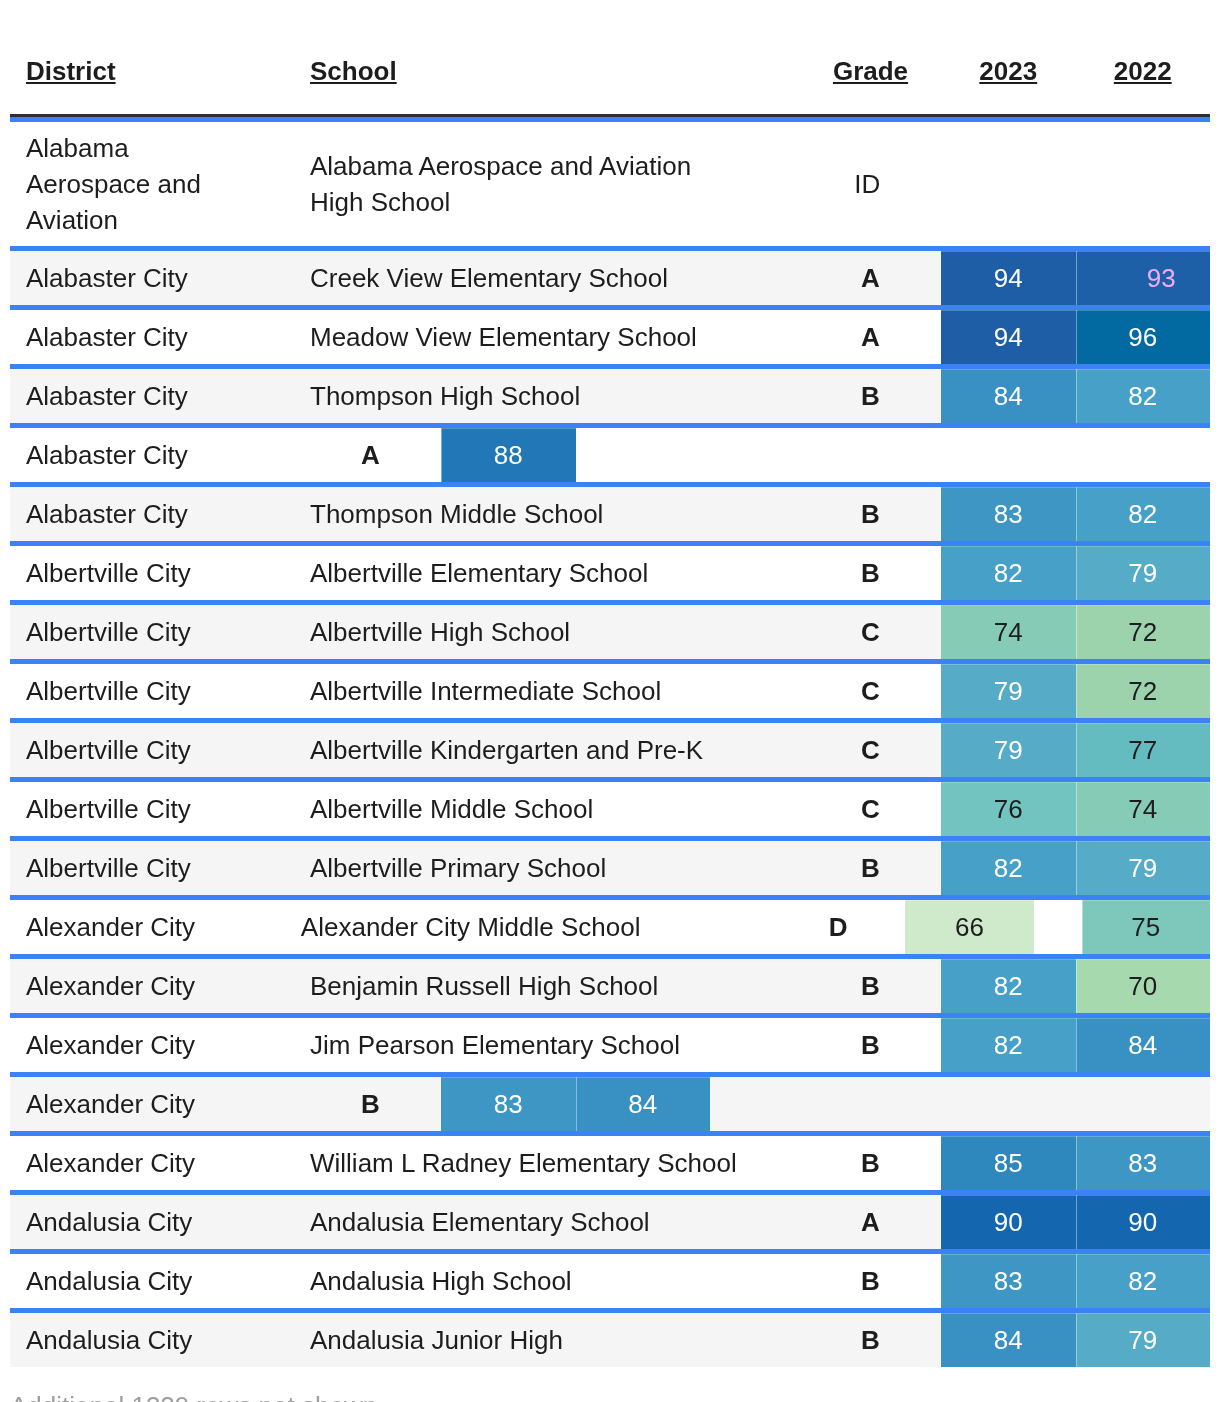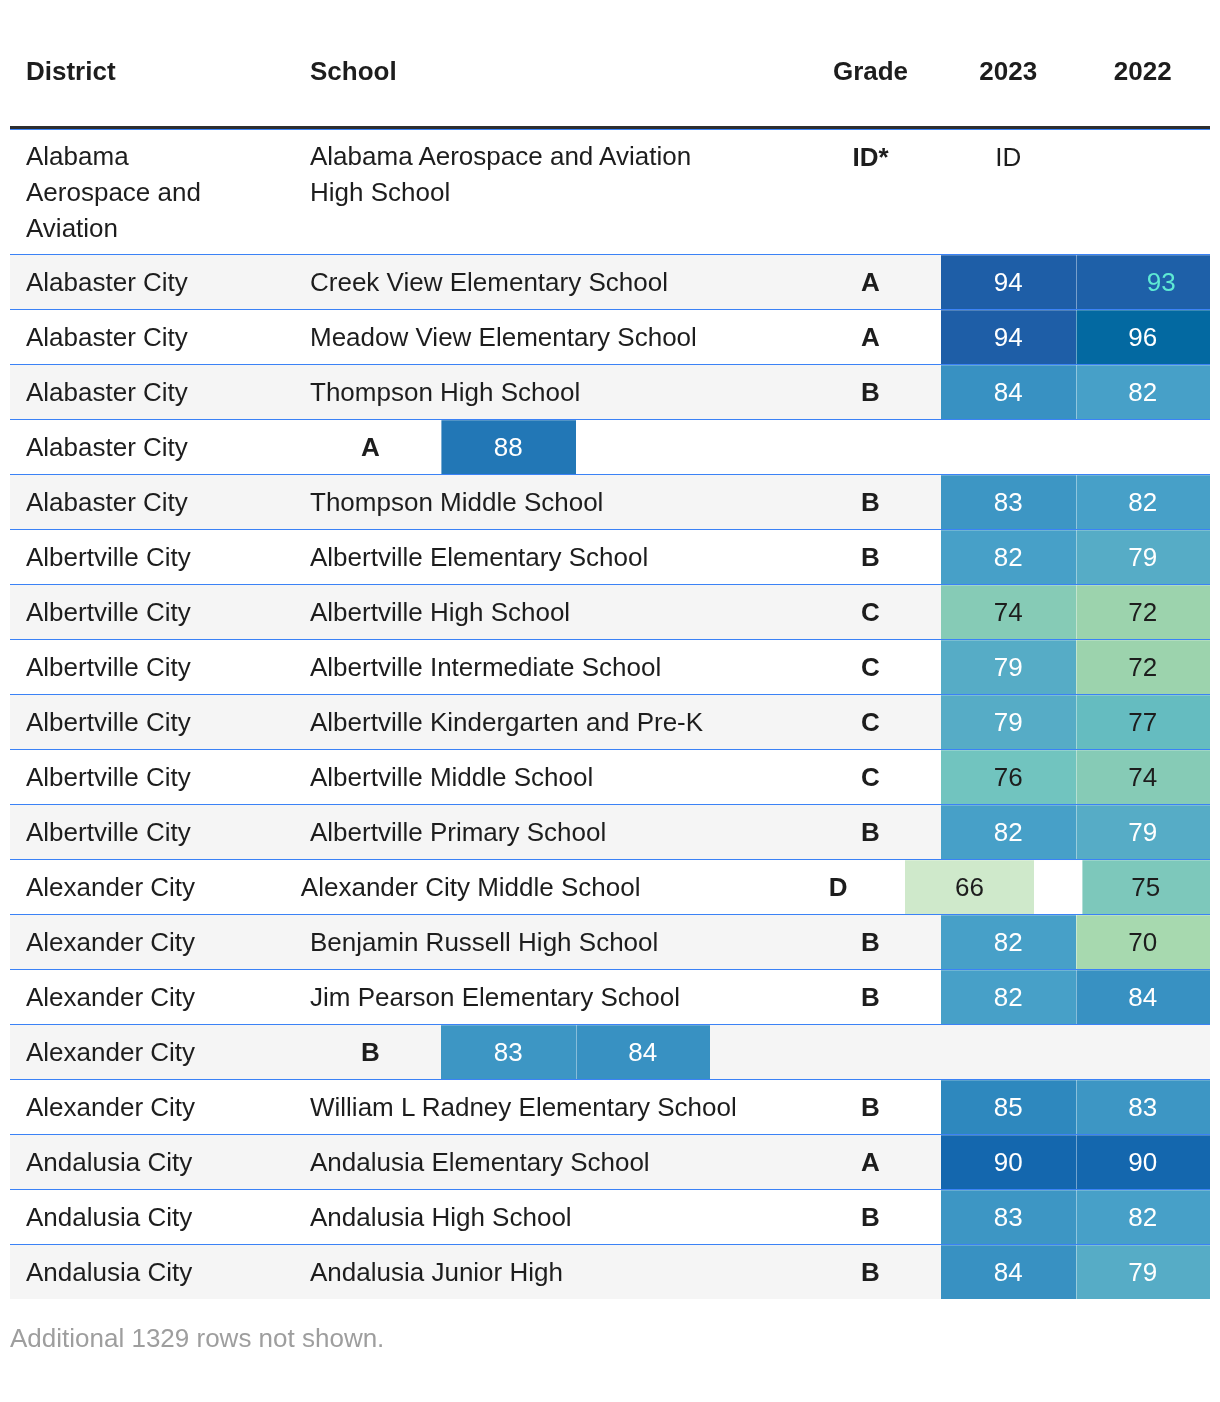--- a/index.html
+++ b/index.html
@@ -13,31 +13,32 @@
     font-family: "Liberation Sans", sans-serif;
     color: #1d1d1d;
     overflow: hidden;
   }
   .table-wrap {
     margin: 0 10px;
   }
   
   .thead {
     display: flex;
-    padding: 44px 0 28px 0;
+    padding: 44px 0 16px 0;
     border-bottom: 3px solid #2e2e2e;
     font-weight: bold;
     font-size: 27px;
     line-height: 32px;
+    text-decoration: underline;
   }
   
   .row {
     display: flex;
-    align-items: flex-start;
-    border-top: 1px solid #3b82f6;
+    align-items: center;
+    border-top: 5px solid #3b82f6;
   }
   .row.zebra {
     background: #f5f5f5;
   }
   .cell {
     box-sizing: border-box;
     display: flex;
     align-items: center;
     font-size: 26px;
     line-height: 36px;
@@ -97,23 +98,20 @@
   </div>
 
   <div id="tbody">
   <div class="row">
     <div class="cell c-district">
           <span>Alabama Aerospace and Aviation</span>
         </div>
     <div class="cell c-school">
           <span>Alabama Aerospace and Aviation High School</span>
         </div>
-    <div class="cell c-grade">
-          <span>ID*</span>
-        </div>
     <div class="cell c-num y23">
           <span>ID</span>
         </div>
     <div class="cell c-num y22 second">
           <span></span>
         </div>
   </div>
 
   <div class="row zebra">
     <div class="cell c-district">
@@ -121,21 +119,21 @@
         </div>
     <div class="cell c-school">
           <span>Creek View Elementary School</span>
         </div>
     <div class="cell c-grade">
           <span>A</span>
         </div>
     <div class="cell c-num y23 filled" style="background: rgb(30, 94, 167); color: rgb(255, 255, 255);">
           <span>94</span>
         </div>
-    <div class="cell c-num y22 second filled" style="background: rgb(30, 96, 168); color: #5eead4; padding-left: 37px;">
+    <div class="cell c-num y22 second filled" style="background: rgb(30, 96, 168); color: #f0abfc; padding-left: 37px;">
           <span>93</span>
         </div>
   </div>
 
   <div class="row">
     <div class="cell c-district">
           <span>Alabaster City</span>
         </div>
     <div class="cell c-school">
           <span>Meadow View Elementary School</span>

